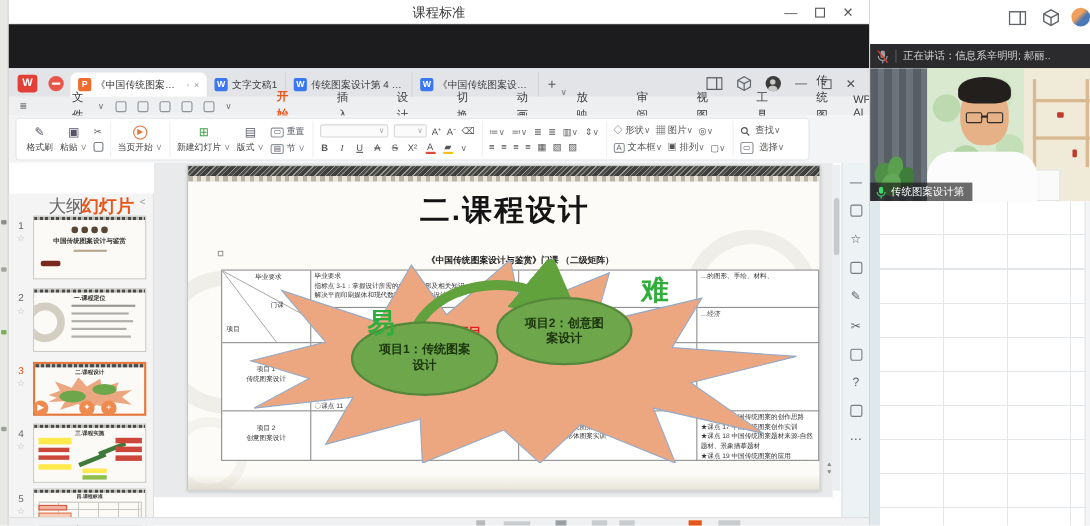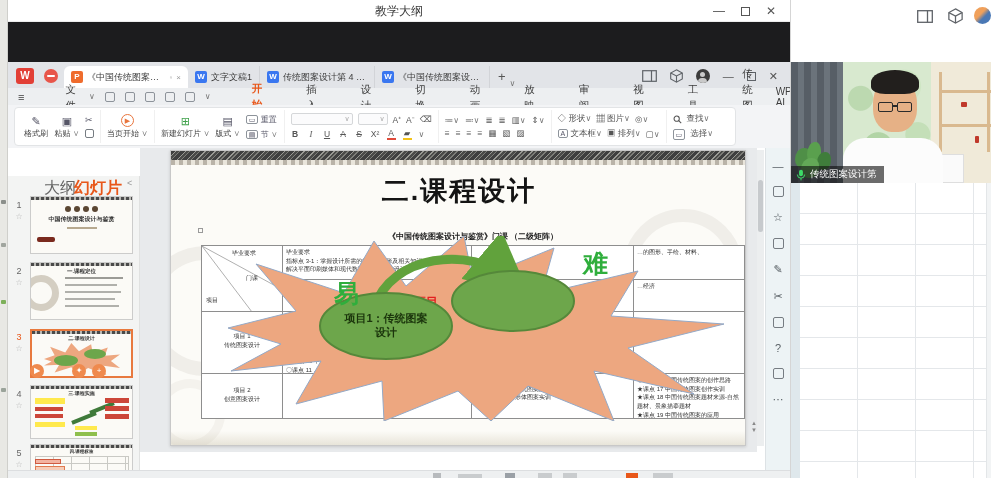--- a/index.html
+++ b/index.html
@@ -157,21 +157,21 @@
 <div class="screen">
 
   <div class="abs left-sliver">
     <div class="abs sliver-mark" style="left:1px;top:200px;background:#8b8f8b;"></div>
     <div class="abs sliver-mark" style="left:1px;top:243px;background:#a0a59e;"></div>
     <div class="abs sliver-mark" style="left:1px;top:300px;background:#7db05a;"></div>
     <div class="abs sliver-mark" style="left:1px;top:388px;background:#9aa39a;"></div>
   </div>
 
   <div class="abs mt-titlebar">
-    <div class="abs mt-title">教学大纲</div>
+    <div class="abs mt-title">课程标准</div>
     <div class="abs winbtns">
       <span class="winbtn">—</span>
       <span class="winbtn restore-sq"></span>
       <span class="winbtn">✕</span>
     </div>
   </div>
 
   <div class="abs black-strip"></div>
 
   <div class="abs wps-tabbar">
@@ -517,20 +517,22 @@
         </defs>
         <path d="M148,72 C165,18 245,10 283,42" fill="none" stroke="#61a23c" stroke-width="9" marker-end="url(#ah)"></path>
         <ellipse cx="160" cy="90" rx="66" ry="33" fill="#6da64b" stroke="#55883a" stroke-width="2"></ellipse>
         <ellipse cx="287" cy="65" rx="61" ry="30" fill="#6da64b" stroke="#55883a" stroke-width="2"></ellipse>
       </svg>
 
       <div class="abs easy-hard" style="left:163px;top:126px;">易</div>
       <div class="abs easy-hard" style="left:412px;top:96px;">难</div>
       <div class="abs oval-label" style="left:150px;top:160px;width:130px;">项目1：传统图案
 设计</div>
+      <div class="abs oval-label" style="left:282px;top:136px;width:120px;">项目2：创意图
+案设计</div>
     </div>
   </div>
 
   <div class="abs v-scroll"></div>
   <div class="abs v-thumb"></div>
   <div class="abs" style="left:751px;top:420px;font-size:6px;color:#888;line-height:7px;">▲<br>▼</div>
 
   <div class="abs right-rail">
     <span>—</span>
     <span class="rail-sq"></span>
@@ -562,20 +564,30 @@
         <line x1="10.5" y1="0.7" x2="10.5" y2="12.3" stroke="#5f6368" stroke-width="1.3"></line>
       </svg>
       <svg class="abs" style="left:157px;top:8px;" width="15" height="16" viewBox="0 0 13 14">
         <polygon points="6.5,0.8 12.3,4 12.3,10 6.5,13.2 0.7,10 0.7,4" fill="none" stroke="#5f6368" stroke-width="1.1"></polygon>
         <polyline points="0.7,4 6.5,7 12.3,4" fill="none" stroke="#5f6368" stroke-width="1.1"></polyline>
         <line x1="6.5" y1="7" x2="6.5" y2="13.2" stroke="#5f6368" stroke-width="1.1"></line>
       </svg>
       <div class="abs rp-avatar" style="left:183px;top:7px;"></div>
     </div>
 
+    <div class="abs speak-bar">
+      <svg width="11" height="13" viewBox="0 0 11 13">
+        <rect x="3.4" y="0.8" width="4.2" height="7" rx="2.1" fill="#9aa0a6"></rect>
+        <path d="M1.5,6 a4,4 0 0 0 8,0" fill="none" stroke="#9aa0a6" stroke-width="1.1"></path>
+        <line x1="5.5" y1="10" x2="5.5" y2="12.4" stroke="#9aa0a6" stroke-width="1.1"></line>
+        <line x1="1" y1="1" x2="10" y2="12" stroke="#d93a2b" stroke-width="1.3"></line>
+      </svg>
+      <div class="speak-sep"></div>
+      <span class="speak-text">正在讲话：信息系辛明明; 郝丽..</span>
+    </div>
 
     <div class="abs video">
       <div class="abs curtain"></div>
       <div class="abs greenery"></div>
       <div class="abs wall">
         <div class="shelf-h" style="left:8px;top:28px;width:53px;"></div>
         <div class="shelf-h" style="left:8px;top:62px;width:53px;"></div>
         <div class="shelf-v" style="left:8px;top:10px;height:80px;"></div>
         <div class="shelf-v" style="left:56px;top:10px;height:80px;"></div>
         <div class="red-obj" style="left:30px;top:40px;"></div>

